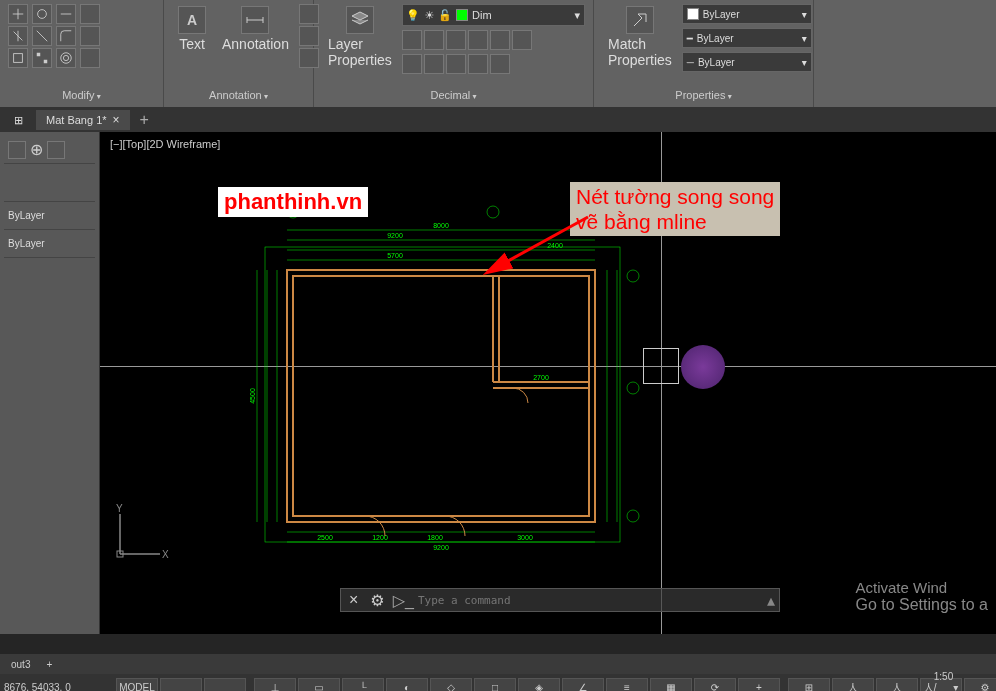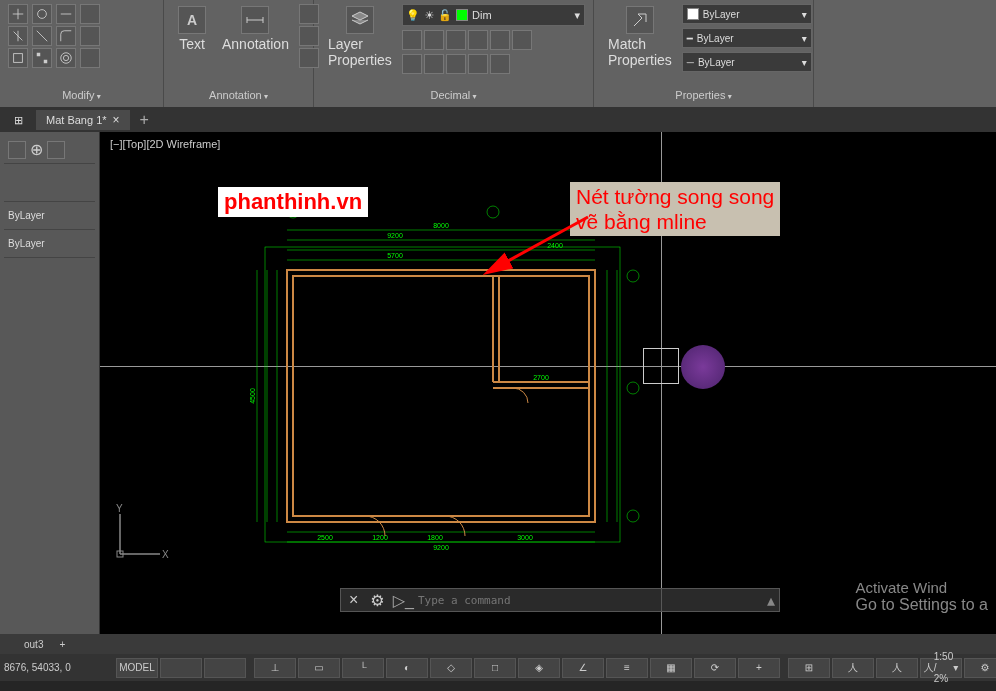--- a/index.html
+++ b/index.html
@@ -61,21 +61,21 @@
 
 
 .cmdline { position: absolute; bottom: 22px; left: 240px; background: rgba(60,60,60,0.7); border: 1px solid #555; height: 24px; display: flex; align-items: center; gap: 4px; padding: 0 4px; width: 440px; }
 .cmdline-close { color: #ccc; cursor: pointer; padding: 0 4px; }
 .cmdline-input { background: transparent; border: none; color: #888; font-size: 11px; flex: 1; font-family: monospace; }
 
 
 .watermark { position: absolute; bottom: 20px; right: 8px; color: #888; font-size: 14px; text-align: left; margin-left: 9px; }
 
 
-.layout-tabs { background: #3a3a3a; height: 20px; display: flex; align-items: center; padding: 0 16px; font-size: 10px; color: #ccc; }
+.layout-tabs { background: #3a3a3a; height: 20px; display: flex; align-items: center; padding: 0 3px; font-size: 10px; color: #ccc; margin-top: 20px; }
 .layout-tab { padding: 2px 8px; cursor: pointer; }
 
 
 .statusbar { background: #333; height: 27px; display: flex; align-items: center; gap: 2px; padding: 0 4px; color: #ccc; font-size: 10px; }
 .status-coord { min-width: 110px; }
 .status-btn { background: #444; border: 1px solid #555; height: 20px; min-width: 22px; display: flex; align-items: center; justify-content: center; cursor: pointer; padding: 0 20px; }
 .status-btn svg { width: 14px; height: 14px; }
 .status-sep { width: 1px; height: 16px; background: #555; margin: 0 2px; }
 
 

